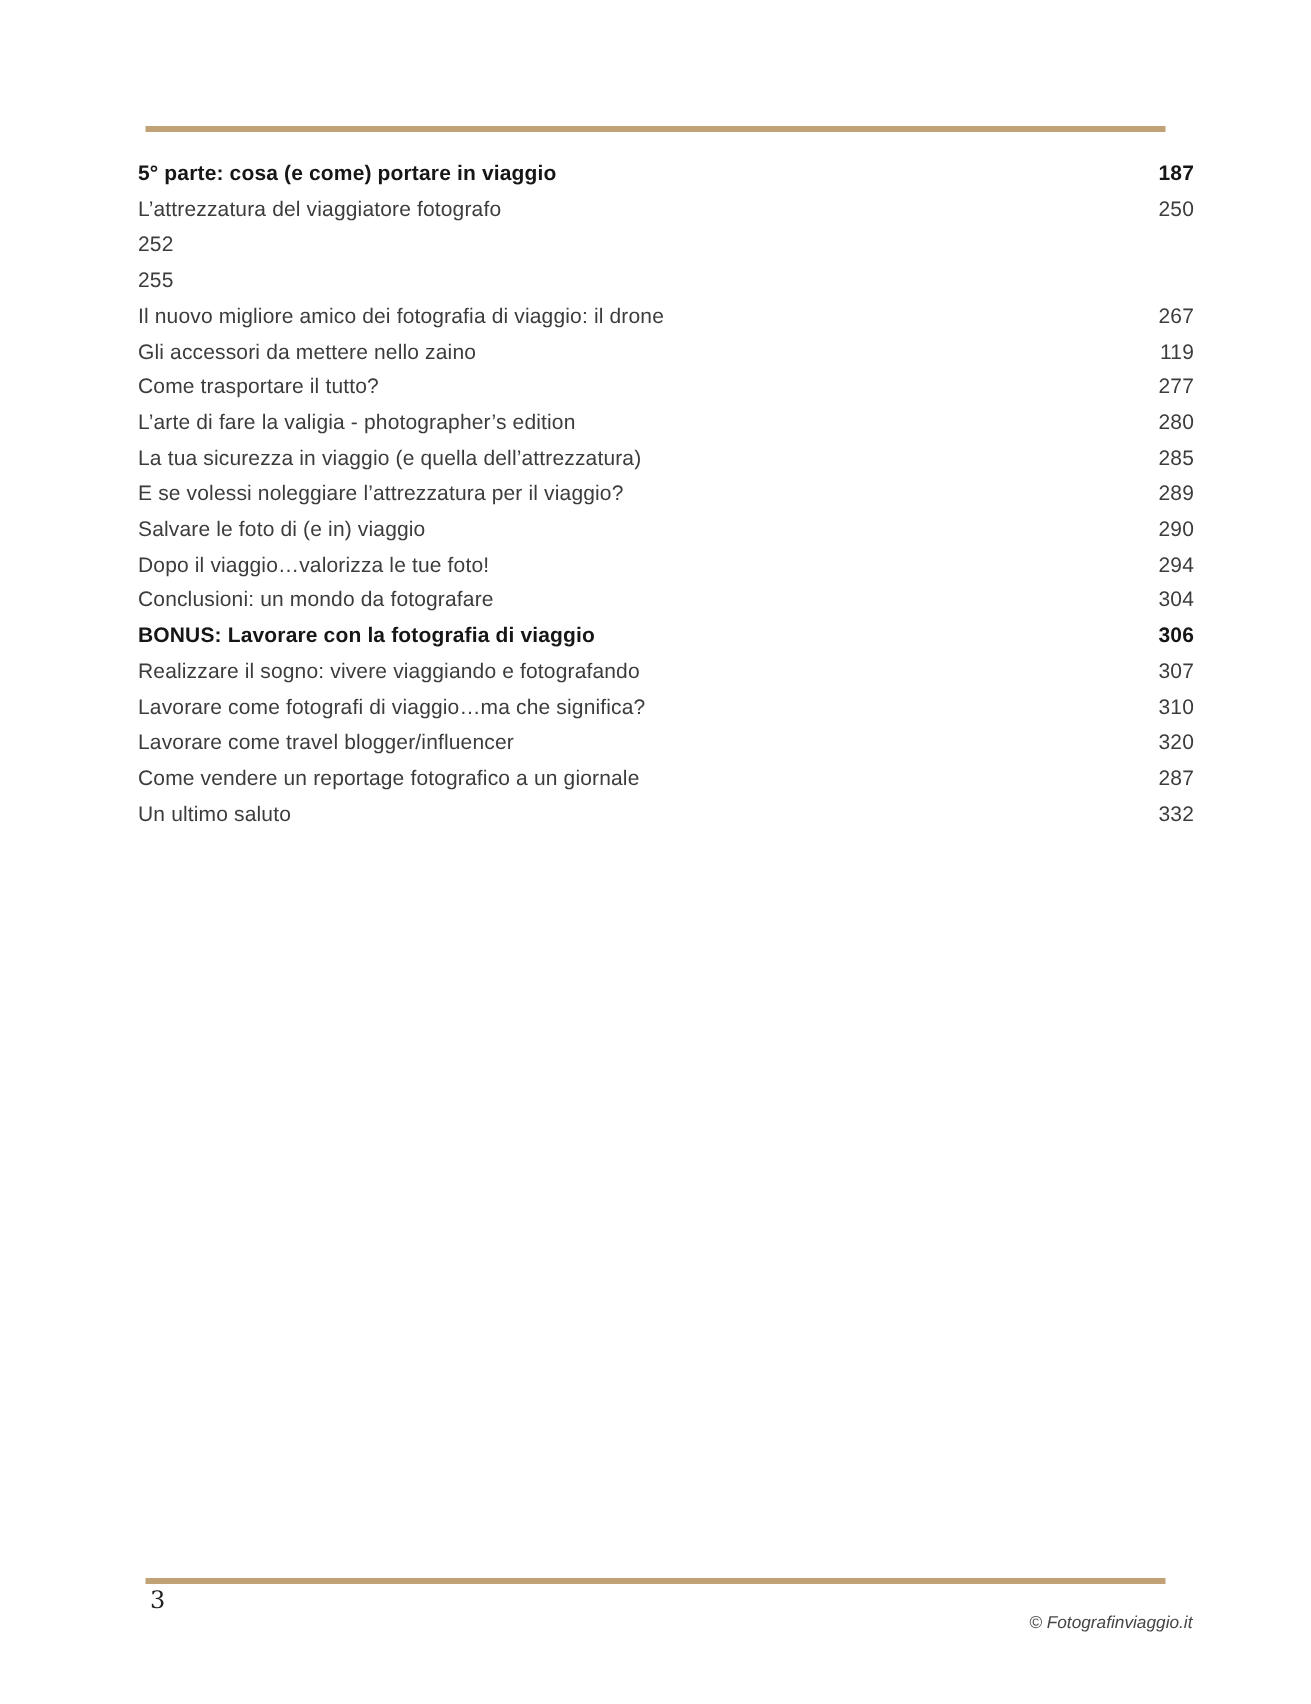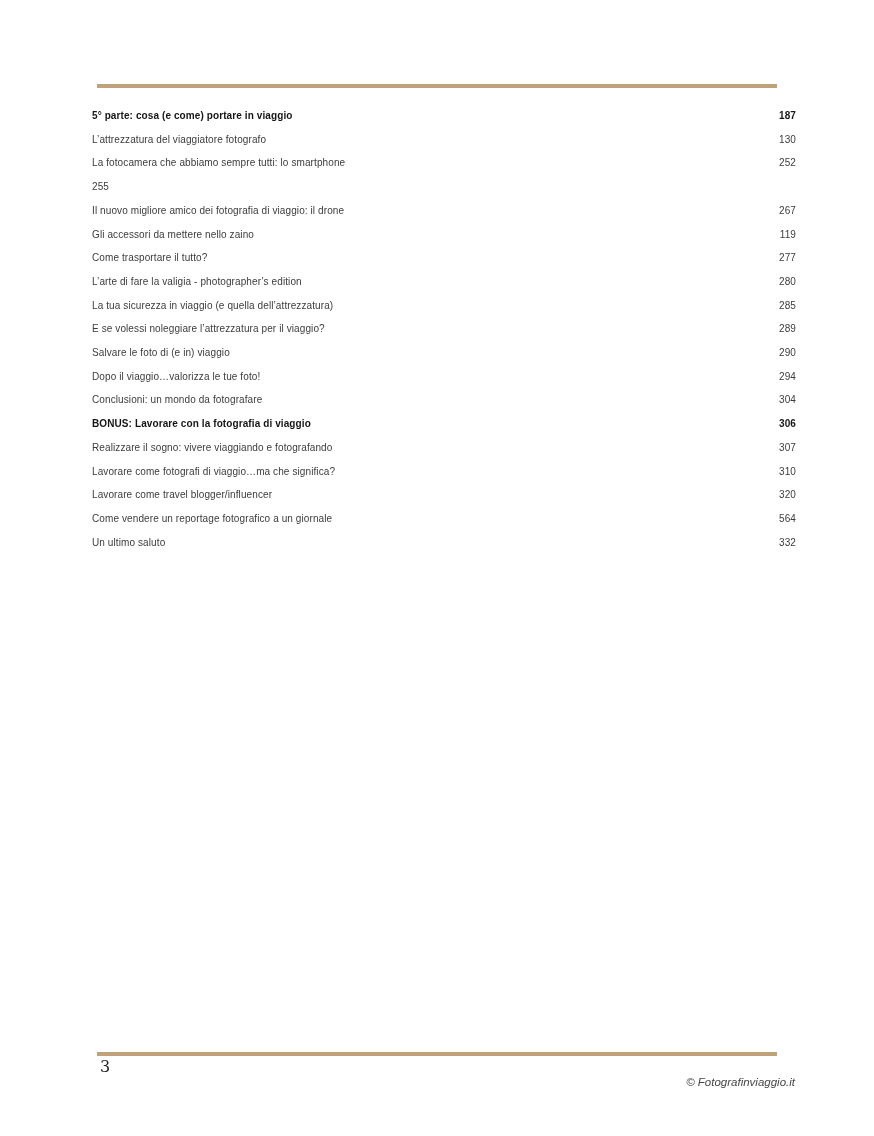--- a/index.html
+++ b/index.html
@@ -30,21 +30,21 @@
     position: absolute;
     left: 92px;
     top: 104px;
     width: 704px;
   }
   .toc-row {
     display: flex;
     justify-content: space-between;
     align-items: flex-start;
     line-height: 23.7px;
-    font-size: 10px;
+    font-size: 14px;
     color: var(--text, #3c3c3c);
     letter-spacing: 0.1px;
     cursor: pointer;
   }
   .toc-row.bold {
     font-weight: 700;
     color: var(--heading_text, #161616);
   }
   .toc-label { white-space: nowrap; }
   .toc-page { white-space: nowrap; }
@@ -71,24 +71,23 @@
 
 <div class="rule rule-top"></div>
 
 <div class="toc">
     <div class="toc-row bold">
     <span class="toc-label">5° parte: cosa (e come) portare in viaggio</span>
     <span class="toc-page">187</span>
   </div>
     <div class="toc-row">
     <span class="toc-label">L’attrezzatura del viaggiatore fotografo</span>
-    <span class="toc-page">130</span>
+    <span class="toc-page">250</span>
   </div>
     <div class="toc-row">
-    <span class="toc-label">La fotocamera che abbiamo sempre tutti: lo smartphone</span>
     <span class="toc-page">252</span>
   </div>
     <div class="toc-row">
     <span class="toc-page">255</span>
   </div>
     <div class="toc-row">
     <span class="toc-label">Il nuovo migliore amico dei fotografia di viaggio: il drone</span>
     <span class="toc-page">267</span>
   </div>
     <div class="toc-row">
@@ -134,21 +133,21 @@
     <div class="toc-row">
     <span class="toc-label">Lavorare come fotografi di viaggio…ma che significa?</span>
     <span class="toc-page">310</span>
   </div>
     <div class="toc-row">
     <span class="toc-label">Lavorare come travel blogger/influencer</span>
     <span class="toc-page">320</span>
   </div>
     <div class="toc-row">
     <span class="toc-label">Come vendere un reportage fotografico a un giornale</span>
-    <span class="toc-page">564</span>
+    <span class="toc-page">287</span>
   </div>
     <div class="toc-row">
     <span class="toc-label">Un ultimo saluto</span>
     <span class="toc-page">332</span>
   </div>
   </div>
 
 <div class="rule rule-bottom"></div>
 <div class="page-num">3</div>
 <div class="copyright">© Fotografinviaggio.it</div>

